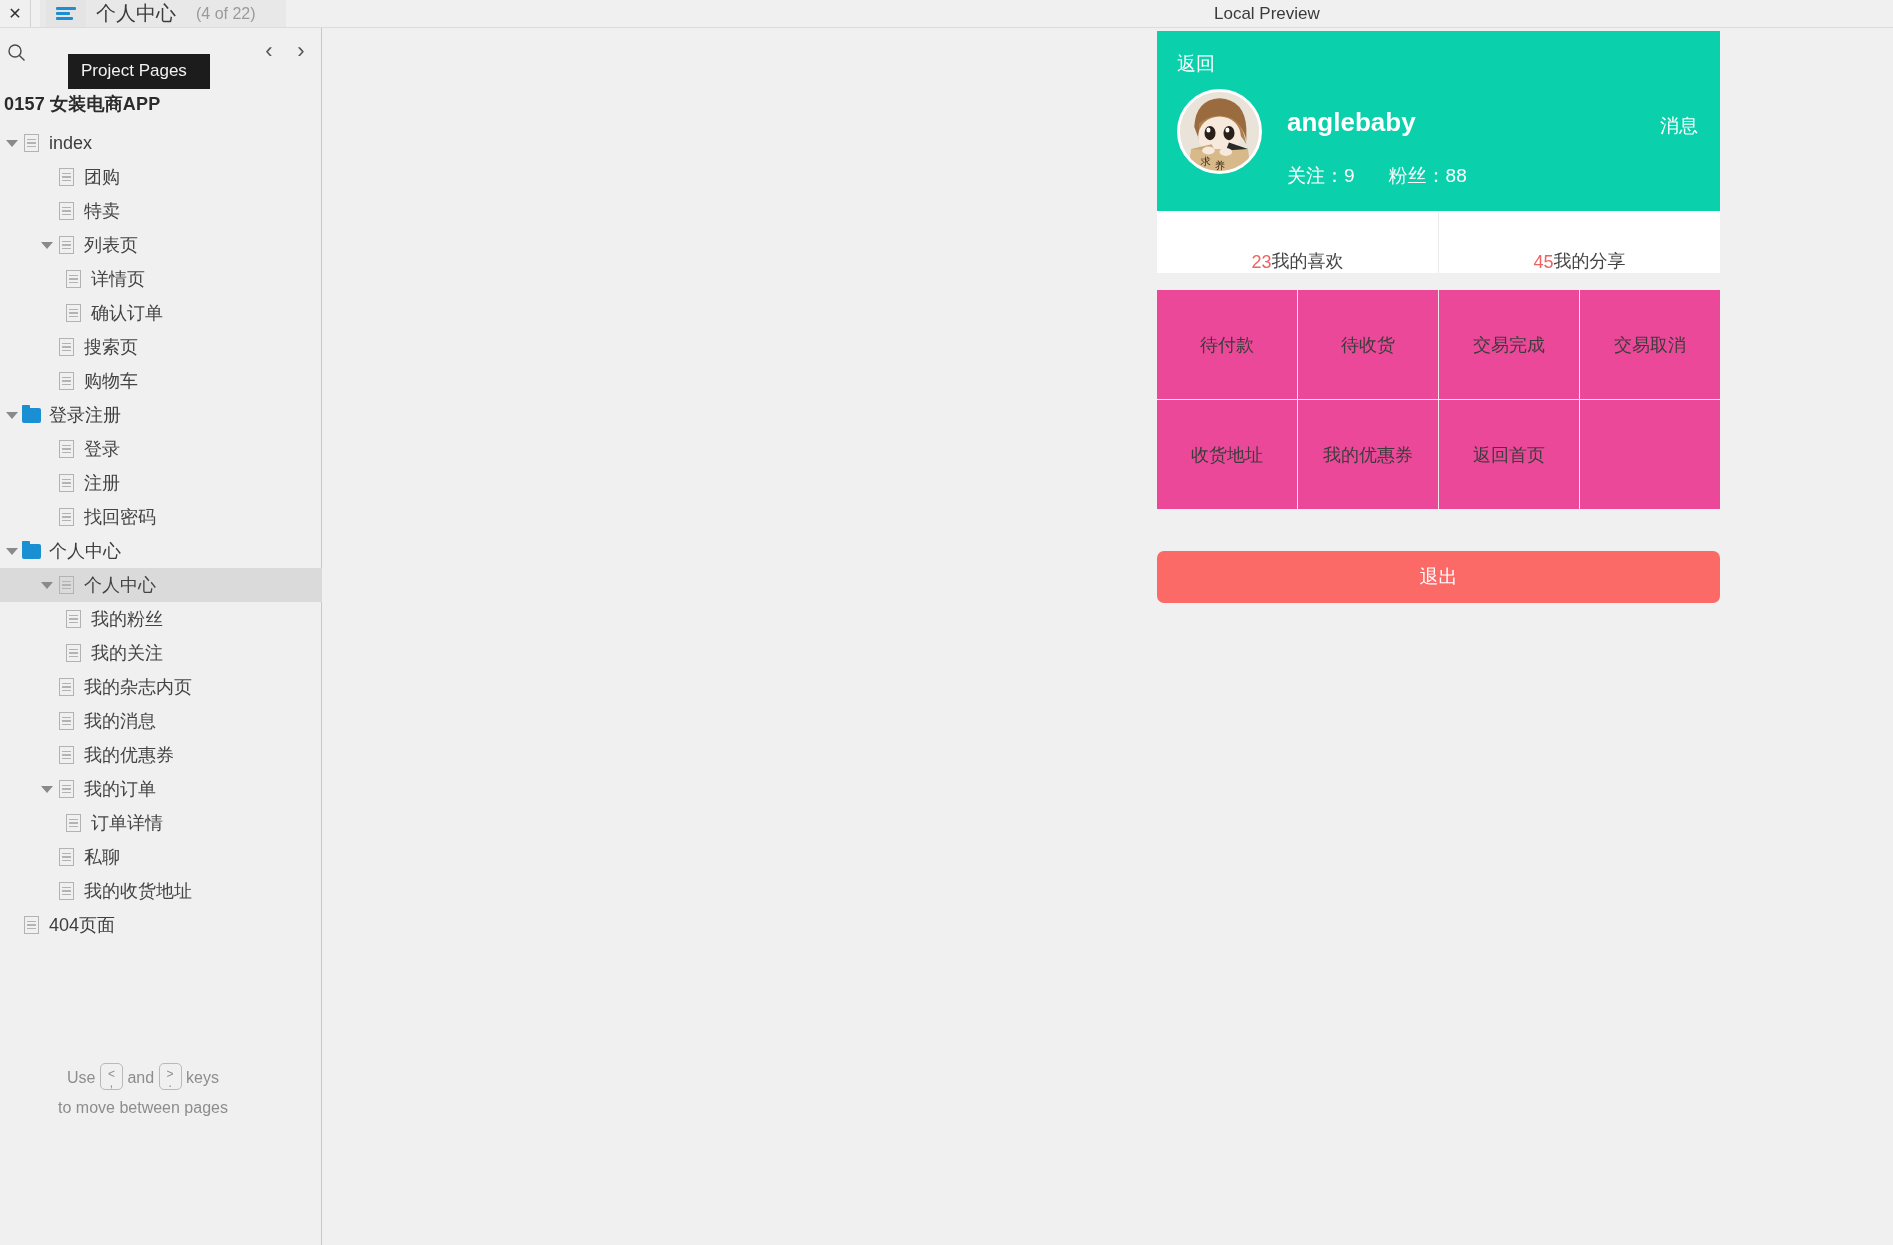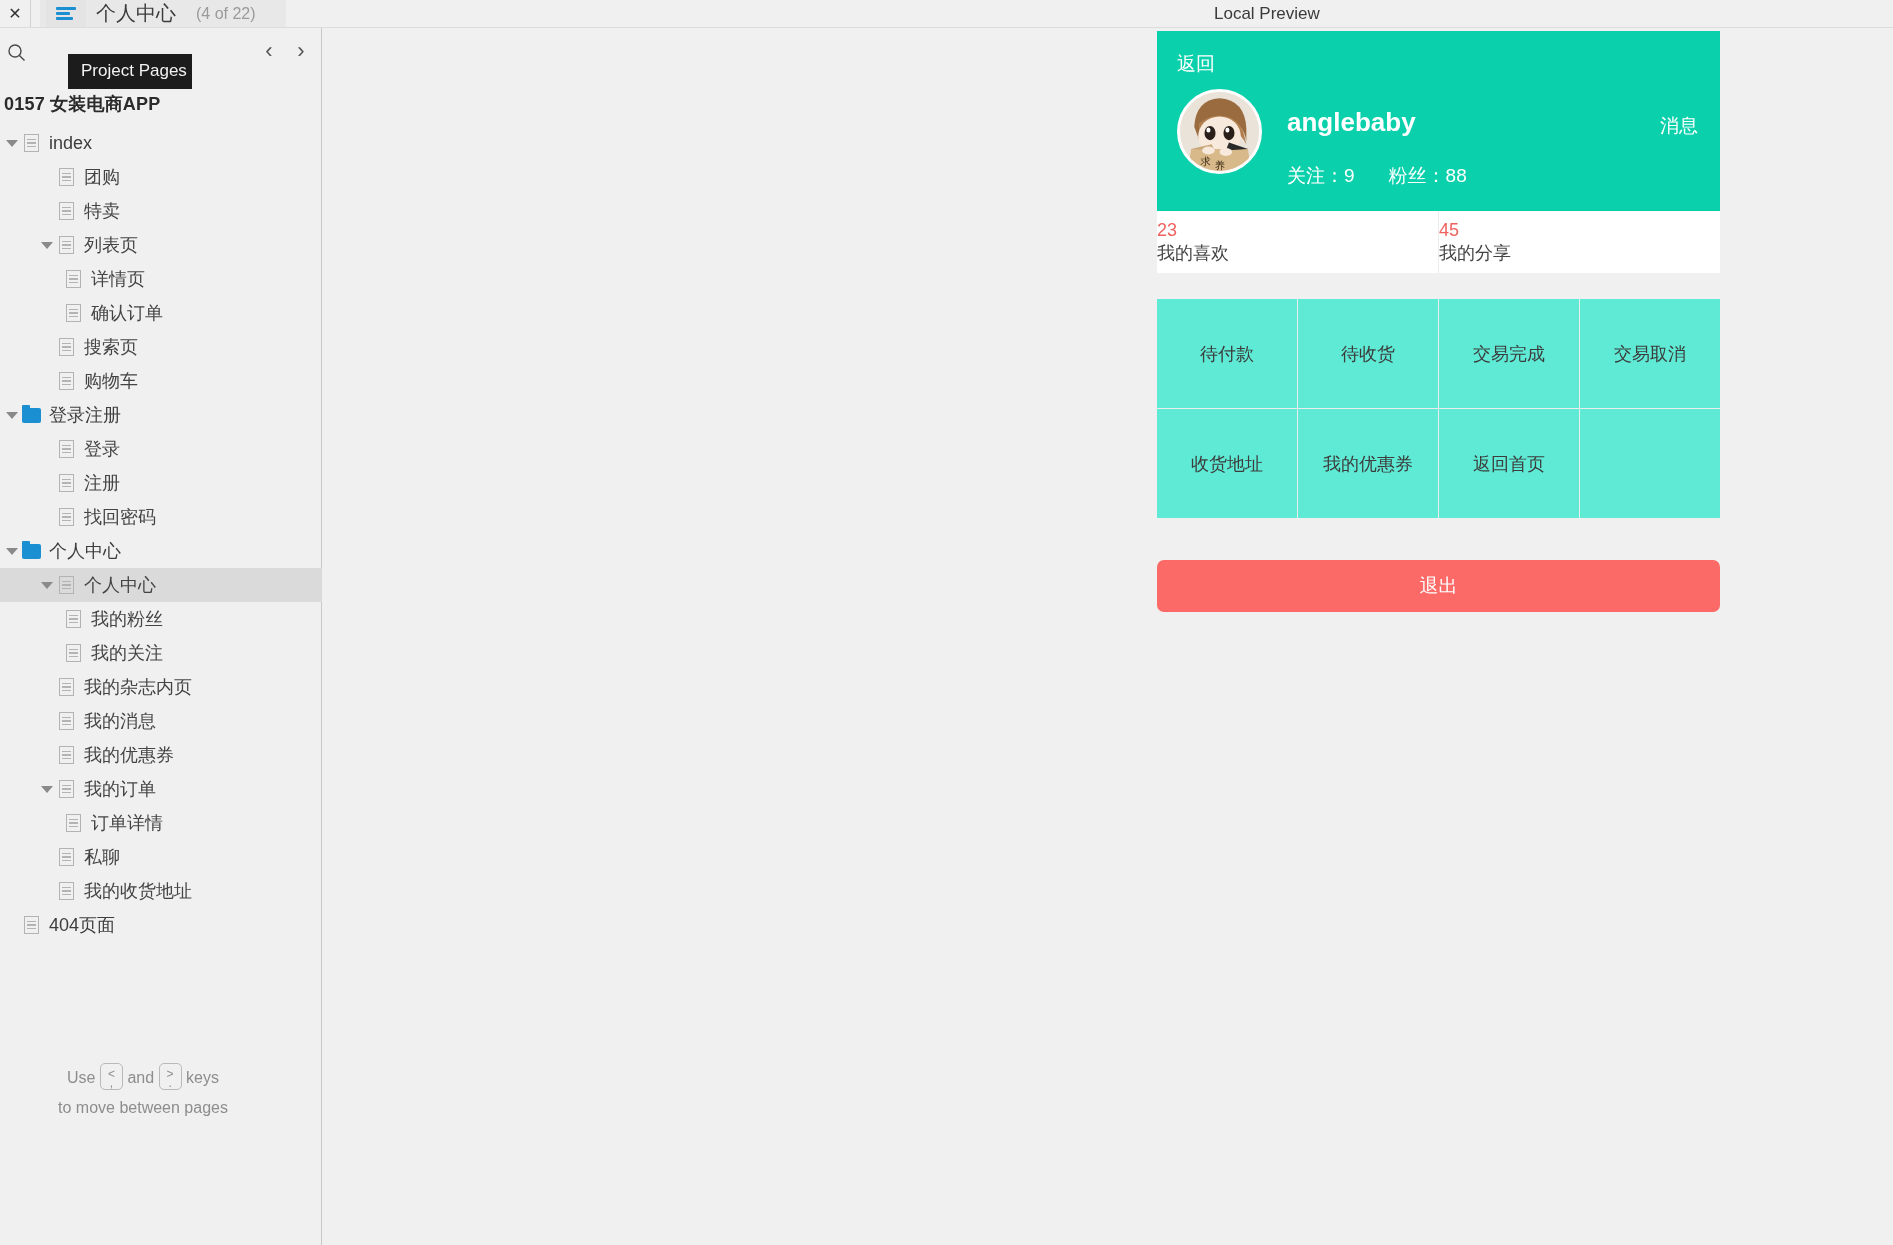--- a/index.html
+++ b/index.html
@@ -60,21 +60,21 @@
   #nav-prev,#nav-next{
     position:absolute;top:10px;width:26px;height:26px;
     display:flex;align-items:center;justify-content:center;
     font-size:22px;color:#555;line-height:1;
   }
   #nav-prev{left:256px;}
   #nav-next{left:288px;}
   #tooltip{
     position:absolute;left:68px;top:26px;
     background:#1c1c1c;color:#f2f2f2;
-    font-size:17px;padding:7px 5px 8px 13px;
+    font-size:17px;padding:7px 23px 8px 13px;
     white-space:nowrap;
   }
 
   #project-name{
     position:absolute;left:4px;top:64px;
     font-size:18px;color:#2b2b2b;font-weight:bold;
     letter-spacing:.2px;
   }
 
   #tree{position:absolute;left:0;top:98px;width:322px;}
@@ -146,29 +146,29 @@
   }
   #follow-stats{
     position:absolute;left:130px;top:132px;font-size:19px;color:#ffffff;
   }
   #follow-stats .gap{display:inline-block;width:34px;}
 
   #stat-row{
     background:#ffffff;height:62px;display:flex;
   }
   .stat-cell{
-    flex:1;display:flex;flex-direction:column;align-items:flex-start;justify-content:center;
+    flex:1;display:flex;flex-direction:row;align-items:flex-end;justify-content:center;
     border-right:1px solid #ececec;
   }
   .stat-cell:last-child{border-right:none;}
   .stat-num{font-size:18px;color:#f0625f;line-height:22px;}
   .stat-lbl{font-size:18px;color:#444;line-height:24px;}
 
   #grid-block{
-    margin-top:26px;background:#5eead4;
+    margin-top:17px;background:#ec4899;
   }
   .grid-row{display:flex;height:109px;border-bottom:1px solid #ececec;}
   .grid-row:last-child{border-bottom:none;}
   .grid-cell{
     flex:1;display:flex;align-items:center;justify-content:center;
     border-right:1px solid #ececec;font-size:18px;color:#3c3c3c;
   }
   .grid-cell:last-child{border-right:none;}
 
   #logout-btn{

